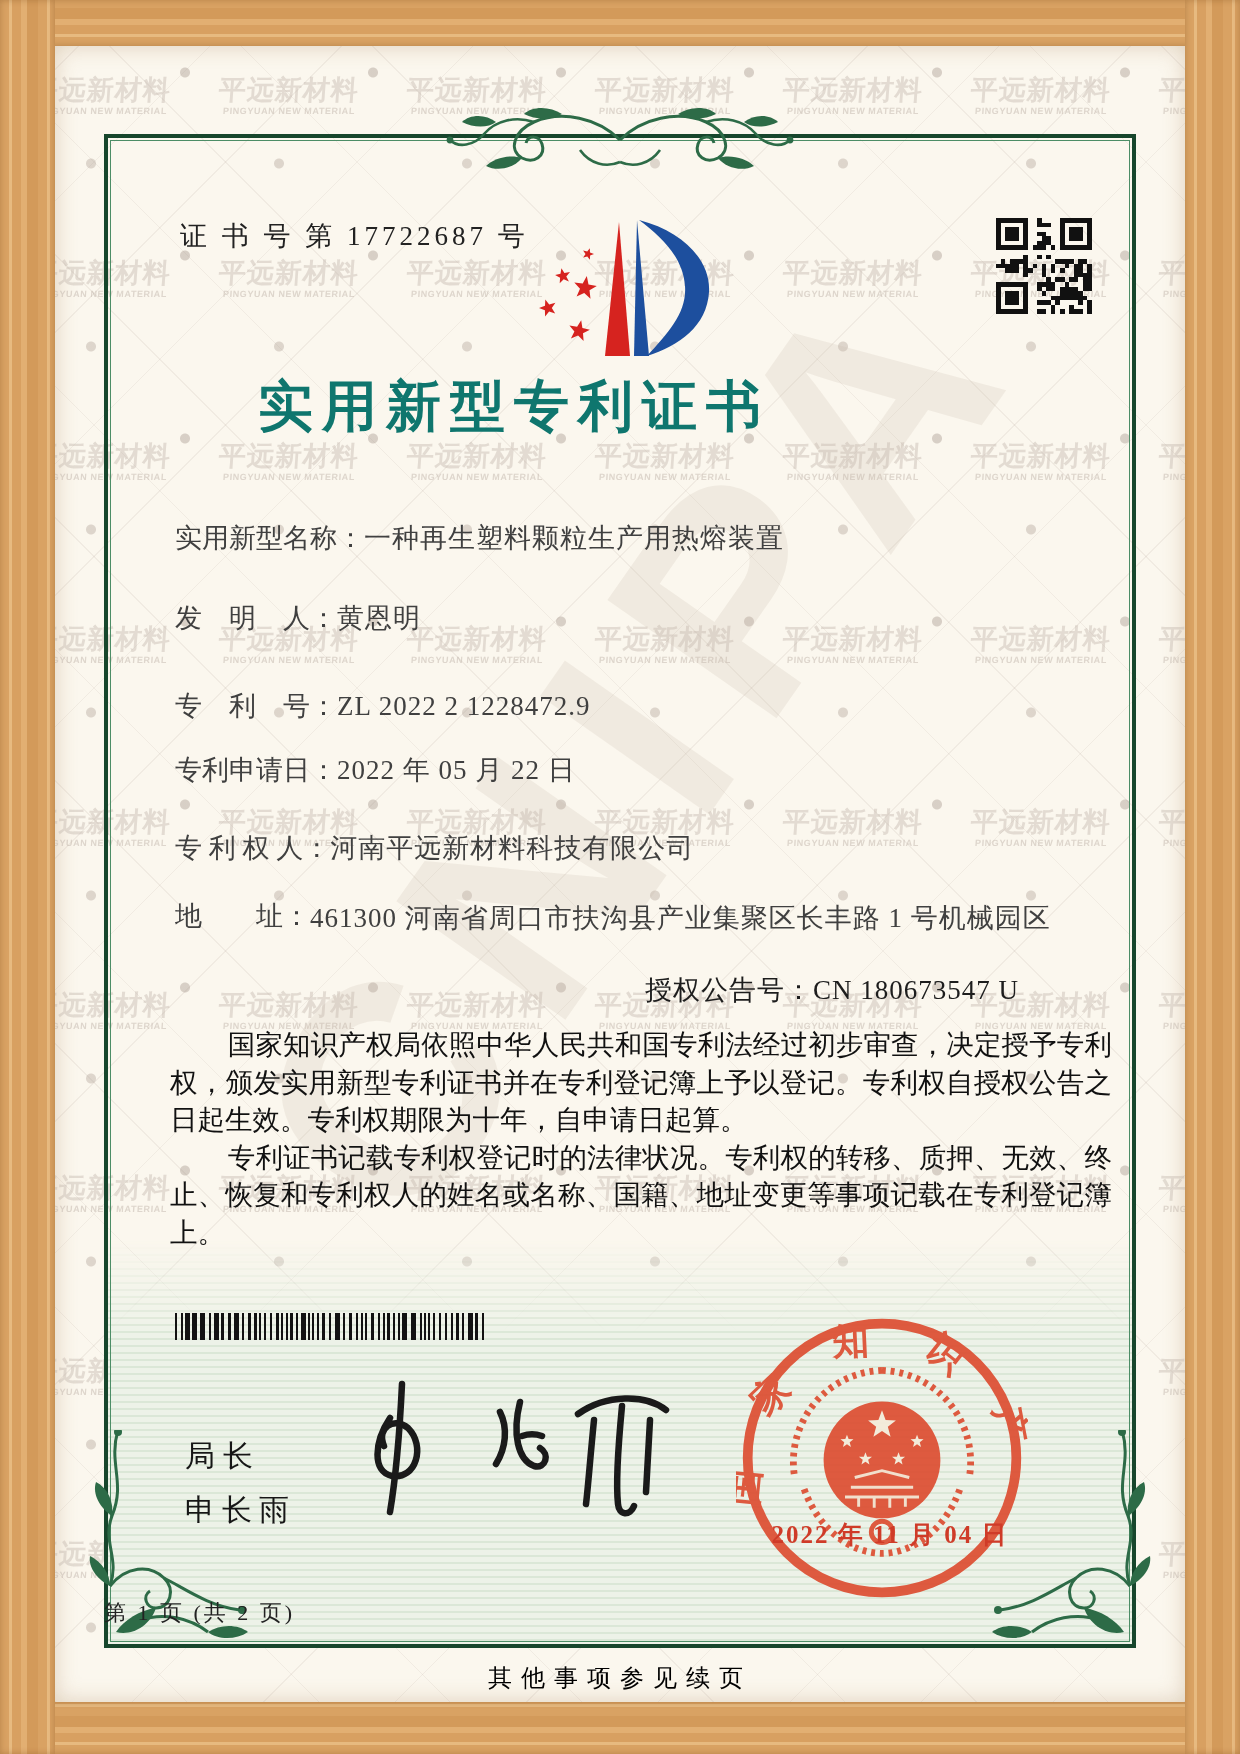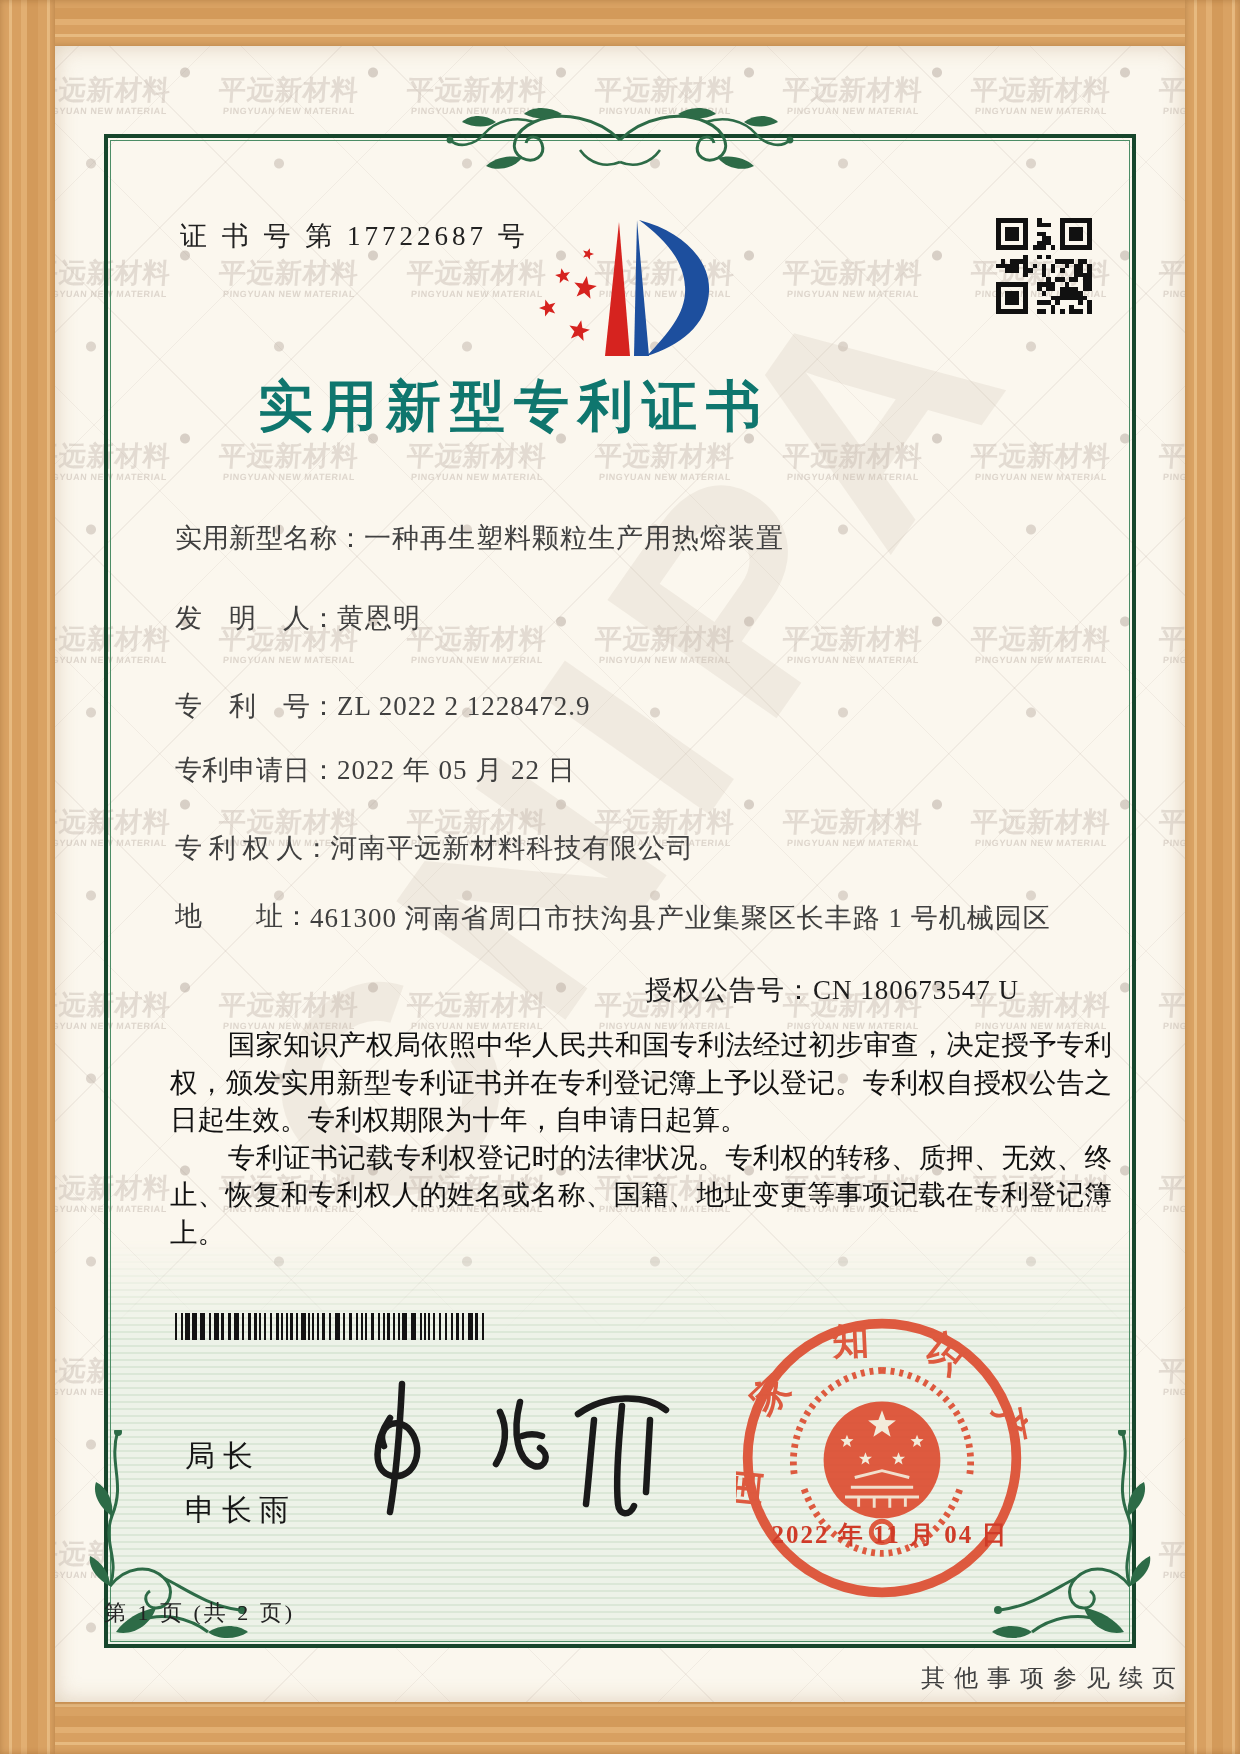--- a/index.html
+++ b/index.html
@@ -54,21 +54,21 @@
   .grant-date{left:120px;top:926px;font-size:27px;color:#1d1d1d;}
   .grant-no{left:590px;top:926px;font-size:27px;color:#1d1d1d;letter-spacing:1px;}
   .paras{left:115px;top:980px;width:942px;font-size:27.5px;line-height:37.5px;color:#111;
     text-align:justify;}
   .paras p{margin:0;text-indent:2.1em;}
   .barcode{left:120px;top:1267px;width:316px;height:27px;font-size:0;}
   .barcode i{display:inline-block;height:100%;background:#121212;}
   .director-title{left:130px;top:1390px;font-size:30px;letter-spacing:8px;color:#161616;}
   .director-name{left:130px;top:1444px;font-size:30px;letter-spacing:7px;color:#161616;}
   .page-ind{left:49px;top:1552px;width:1032px;text-align:left;font-size:22px;letter-spacing:3px;color:#222;}
-  .foot-note{left:0;top:1616px;width:1130px;text-align:right;font-size:24px;letter-spacing:9px;color:#404040;}
+  .foot-note{left:0;top:1616px;width:1130px;text-align:center;font-size:24px;letter-spacing:9px;color:#000000;}
   .seal-date{left:690px;top:1472px;width:290px;text-align:center;font-size:25px;letter-spacing:2px;
     color:#cf3b28;font-weight:bold;}
   .seal-svg{opacity:.93;}
 </style>
 </head>
 <body>
 
 <div class="stage">
 
   <div class="wood wood-top h abs"></div>

